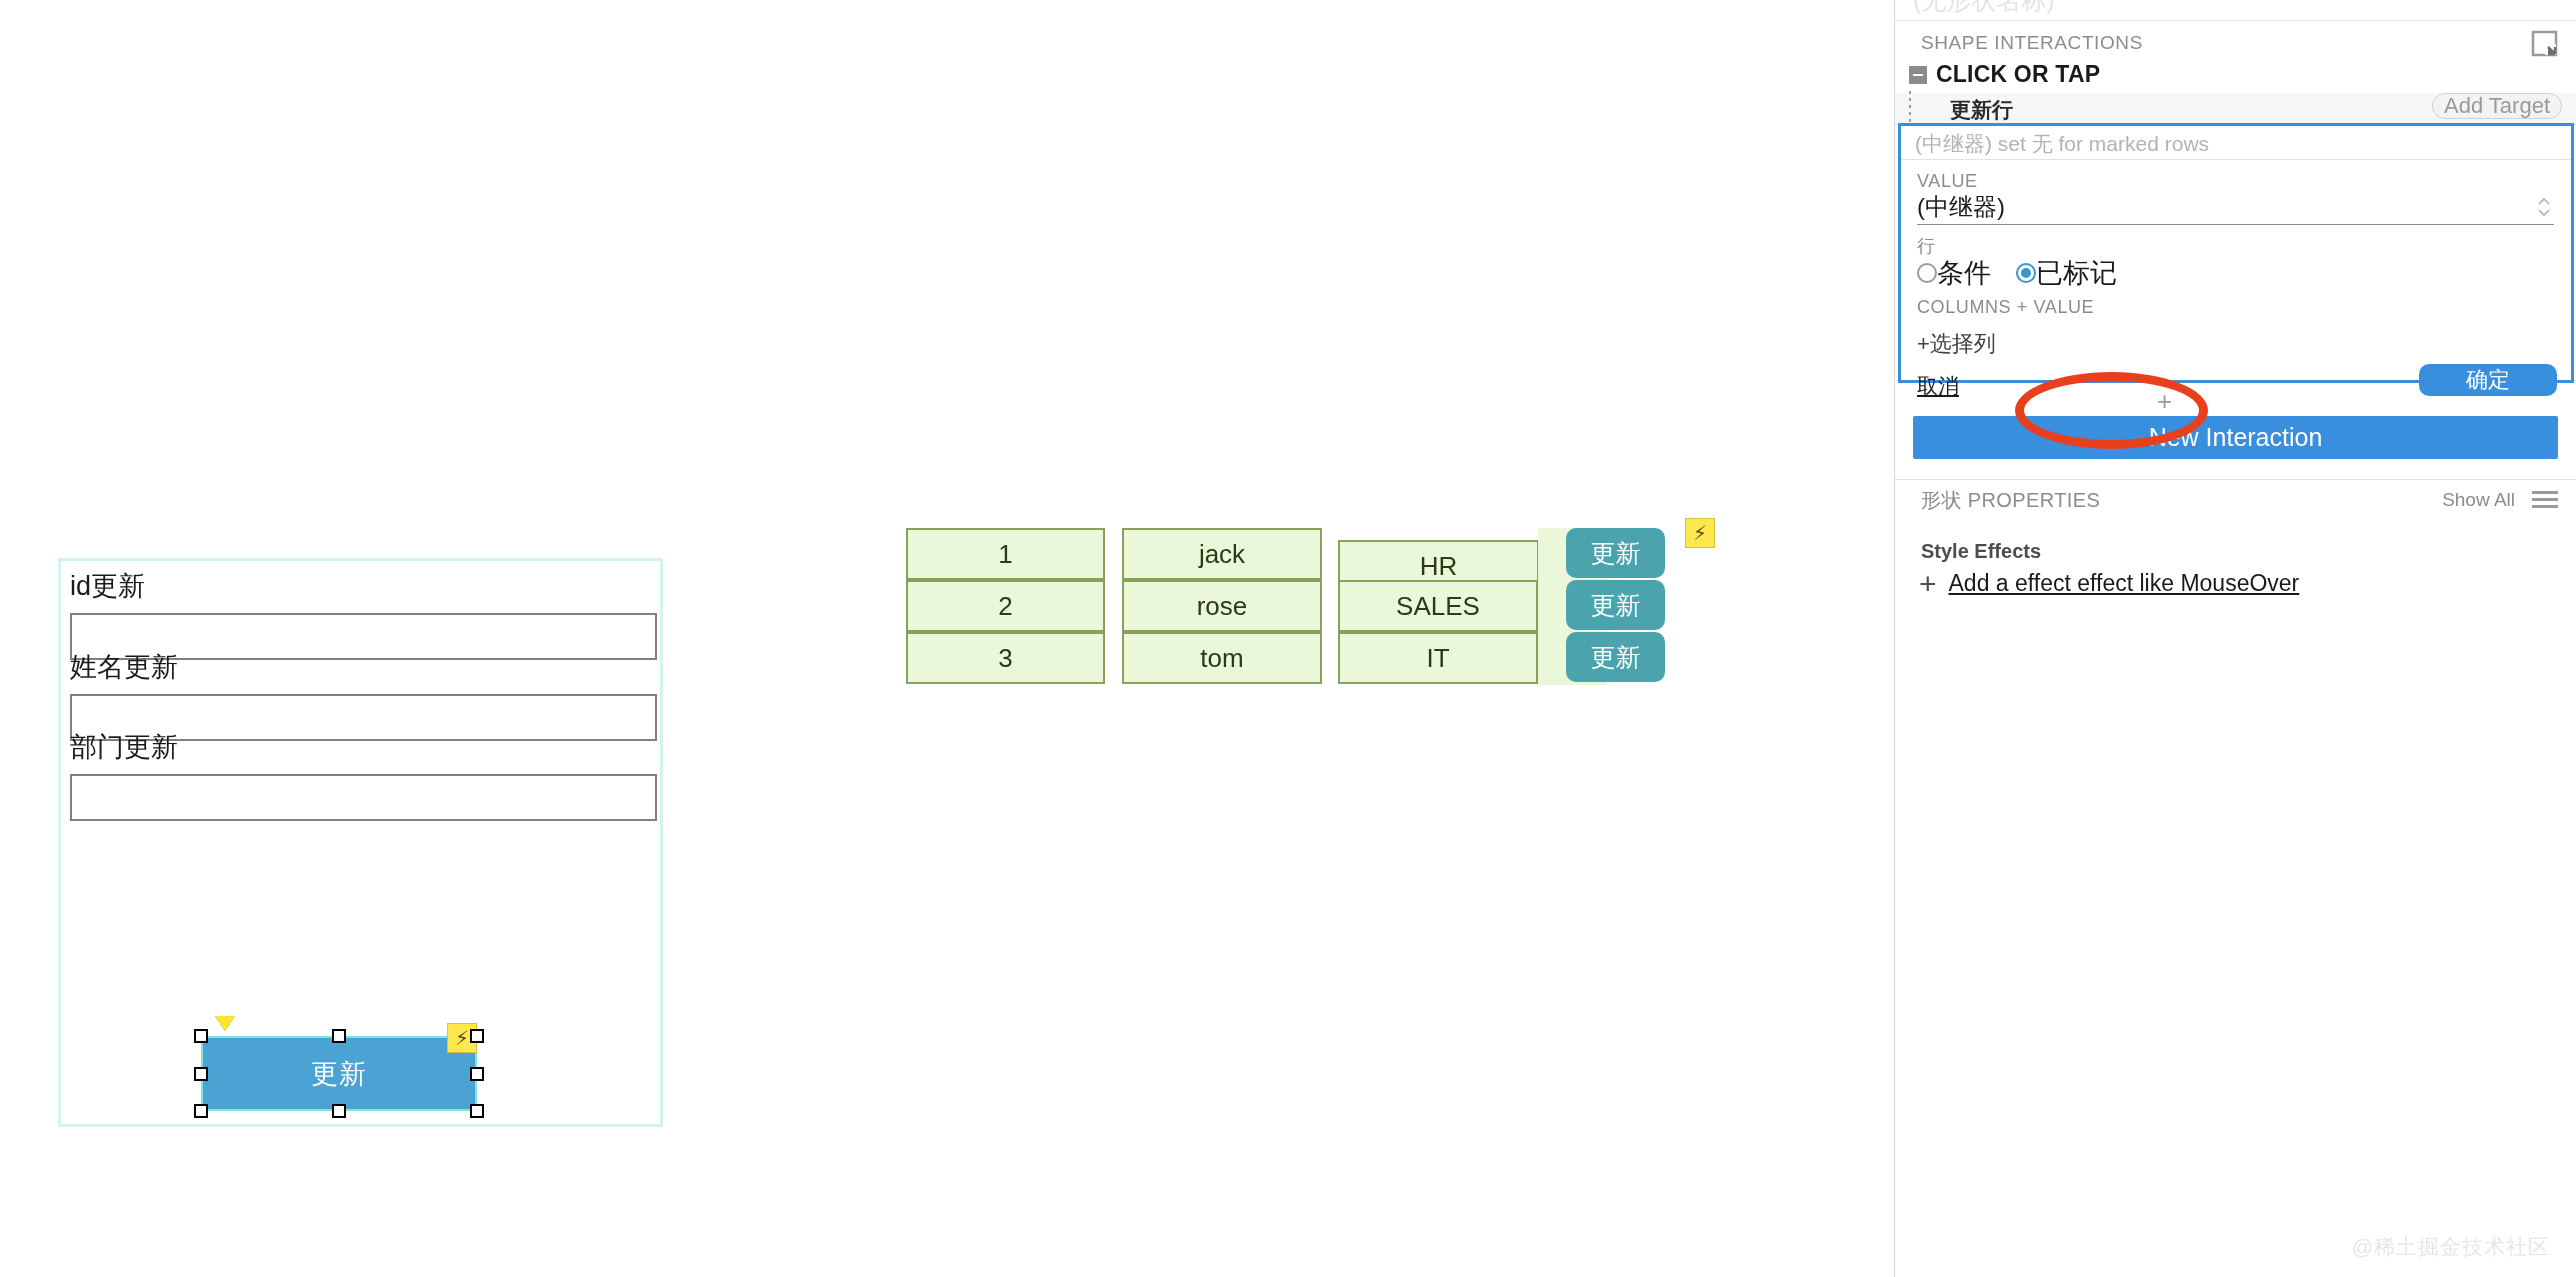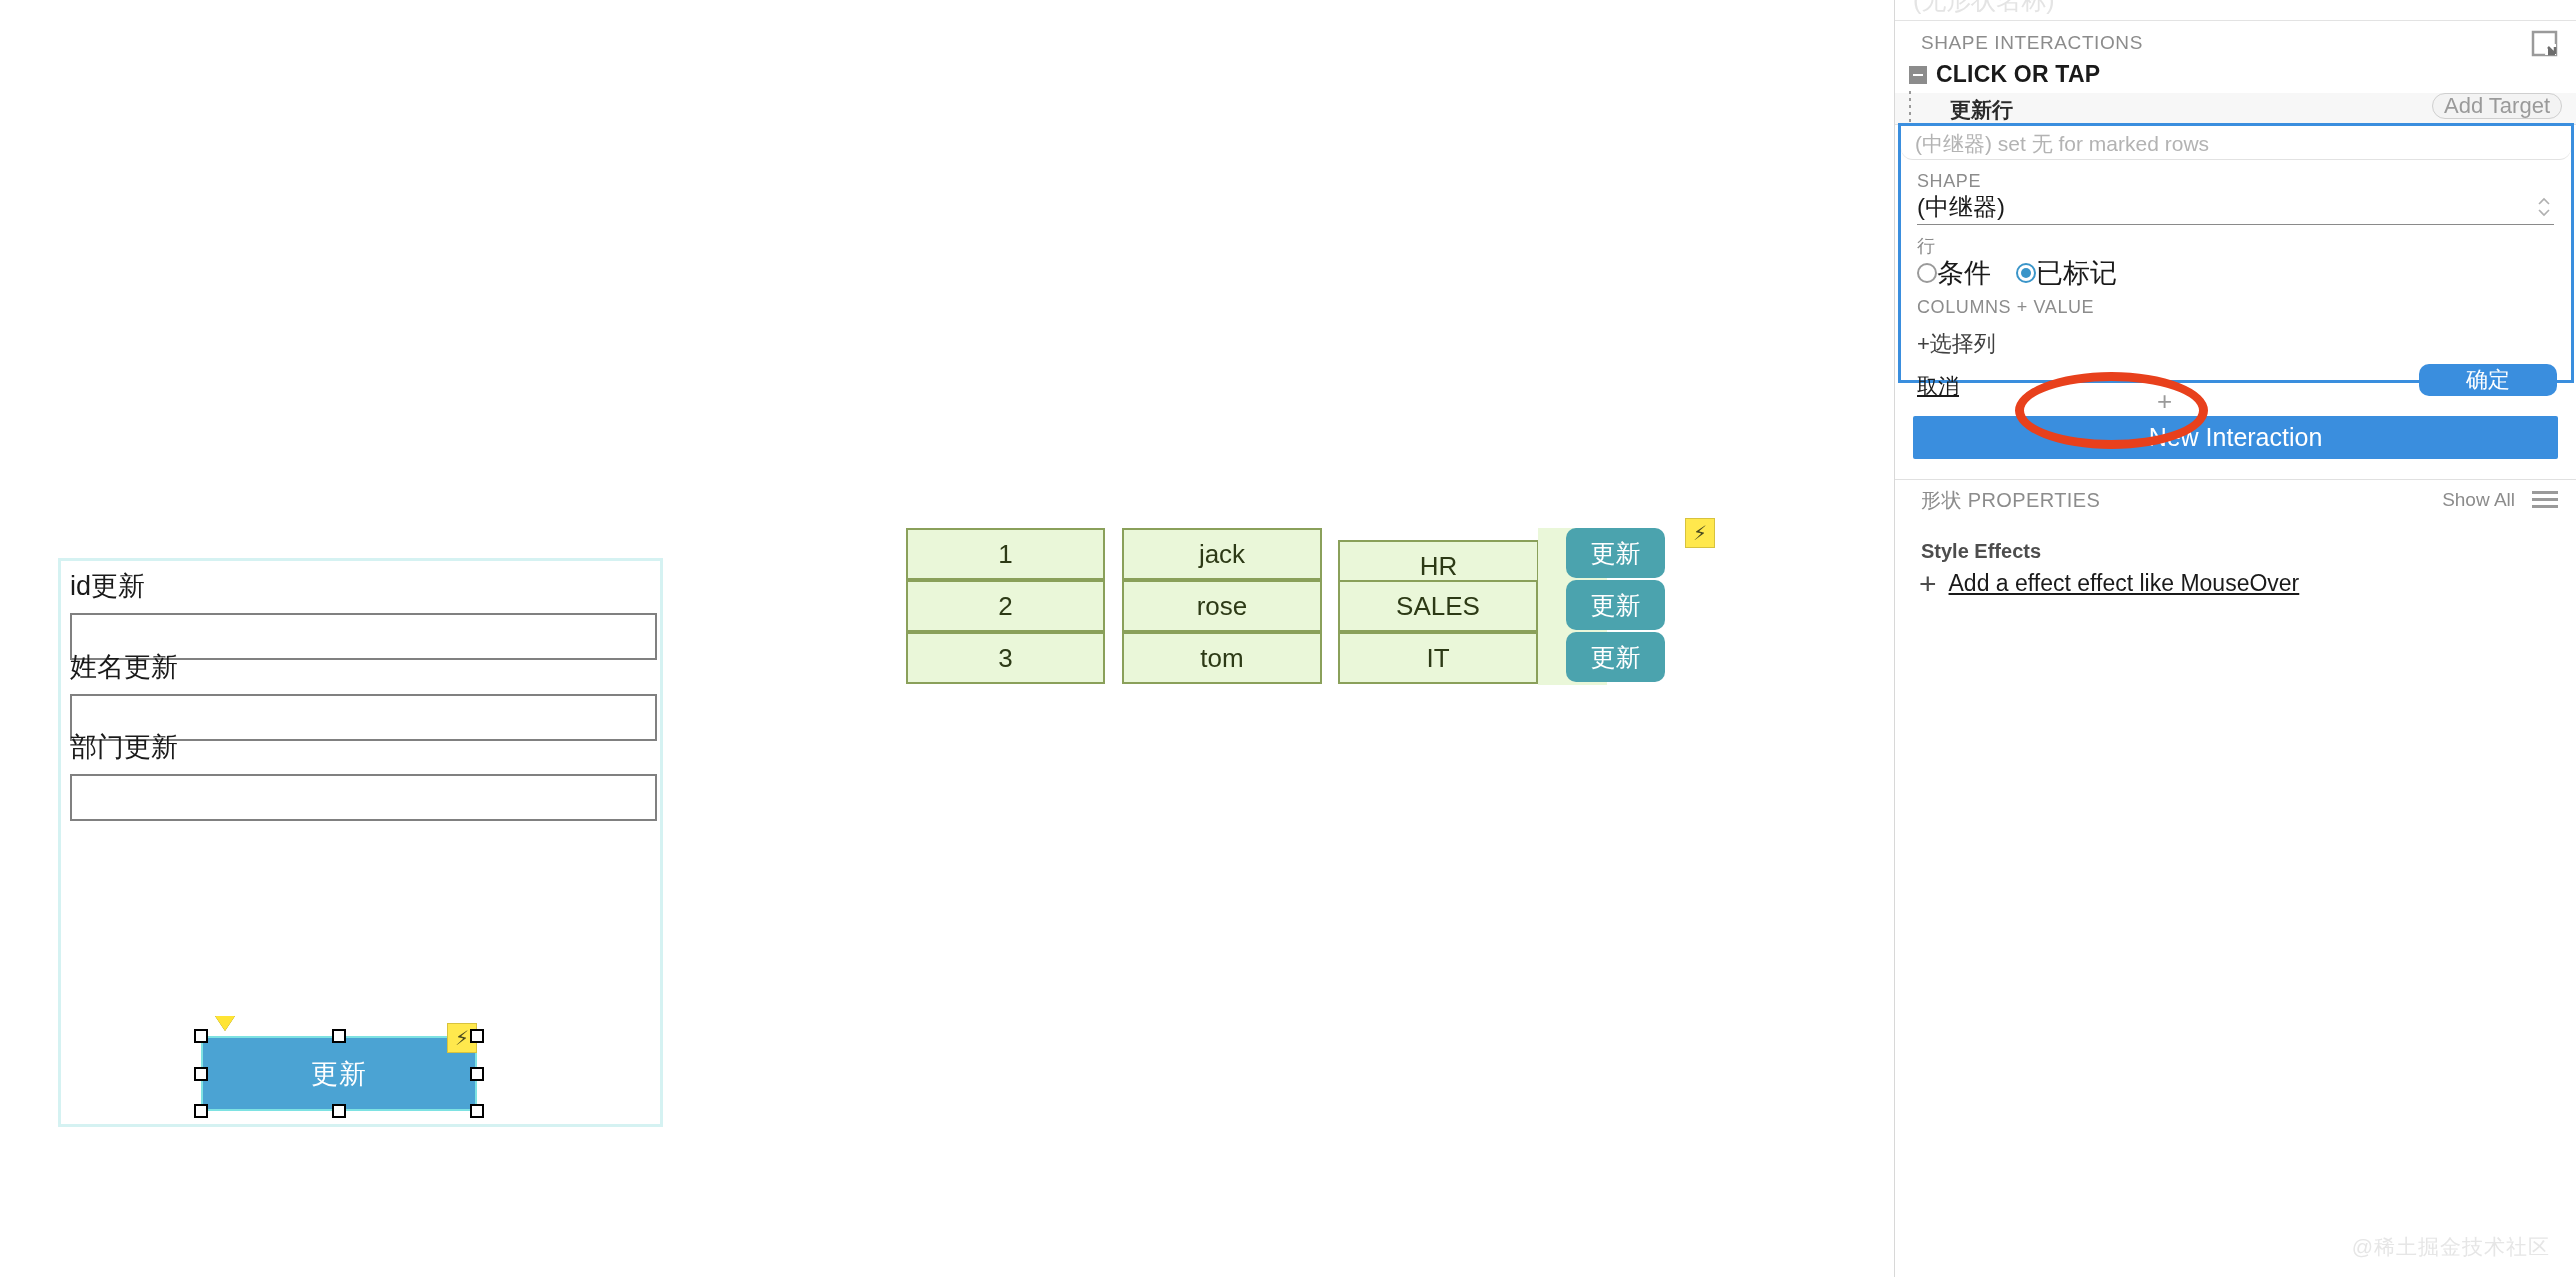--- a/index.html
+++ b/index.html
@@ -263,21 +263,20 @@
     border: 3px solid #3a8ede;
     background: #ffffff;
     box-sizing: border-box;
   }
   #ae-summary {
     position: absolute;
     left: 0; top: 0;
     width: 670px; height: 34px;
     border-bottom: 1px solid #e2e2e2;
     box-sizing: border-box;
-    border-radius: 12px;
   }
   #ae-summary-text {
     position: absolute;
     left: 14px; top: 4px;
     font-size: 21px;
     color: #b3b3b3;
     white-space: nowrap;
   }
   .sec-caption {
     position: absolute;
@@ -592,21 +591,21 @@
       <span>Add Target</span>
     </div>
   </div>
 
   <div id="action-editor">
 
     <div id="ae-summary">
       <div id="ae-summary-text">(中继器) set 无 for marked rows</div>
     </div>
 
-    <div class="sec-caption" id="target-caption">SHAPE</div>
+    <div class="sec-caption" id="target-caption">VALUE</div>
 
     <div id="target-select">
       <div id="target-value">(中继器)</div>
       <svg id="target-chevrons" viewBox="0 0 16 28">
         <path d="M3 11 L8 6 L13 11" fill="none" stroke="#b0b0b0" stroke-width="1.6"></path>
         <path d="M3 17 L8 22 L13 17" fill="none" stroke="#b0b0b0" stroke-width="1.6"></path>
       </svg>
     </div>
 
     <div id="rows-caption">行</div>

